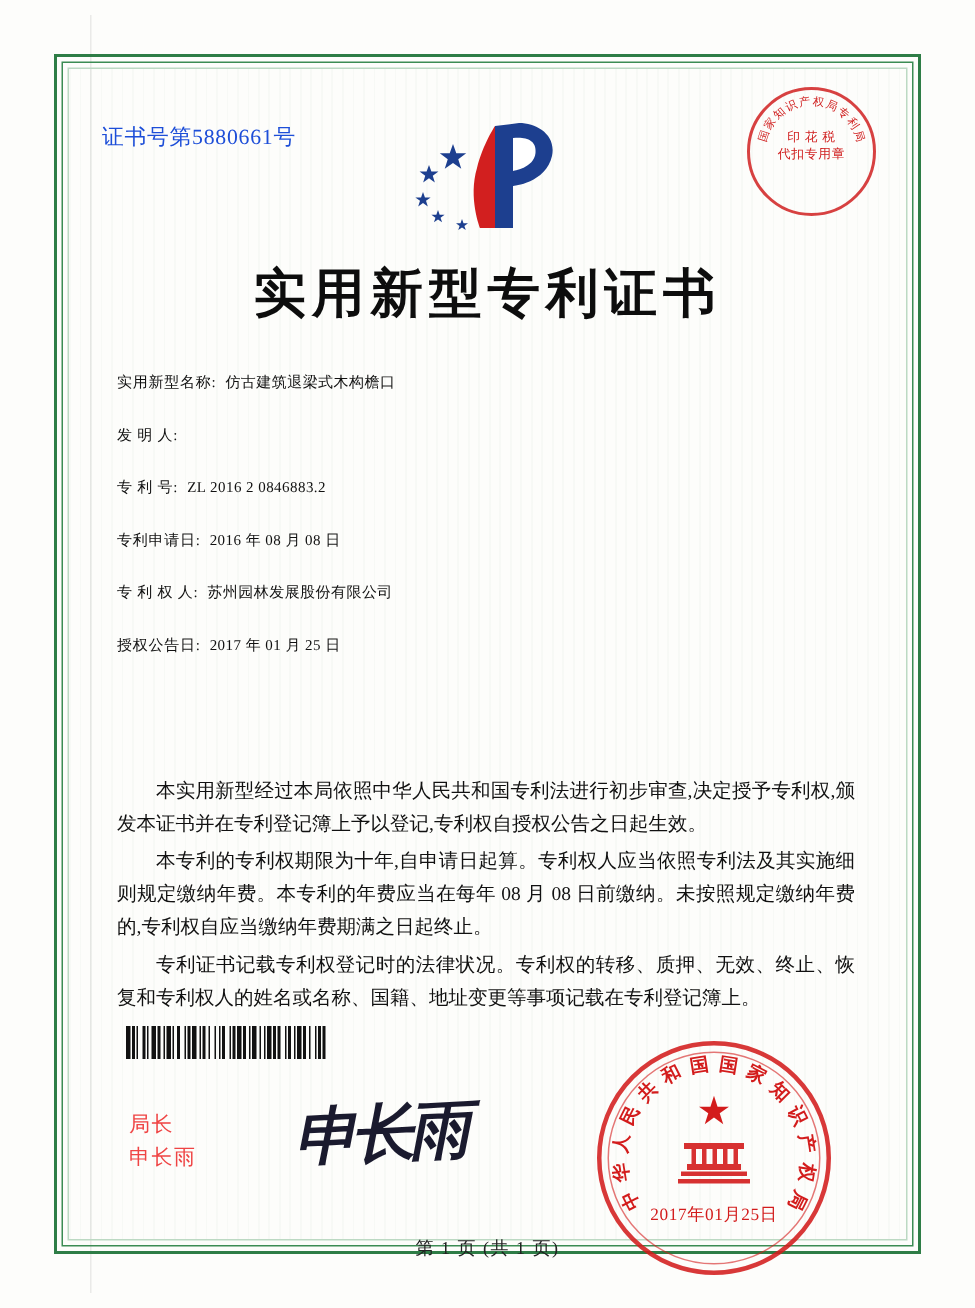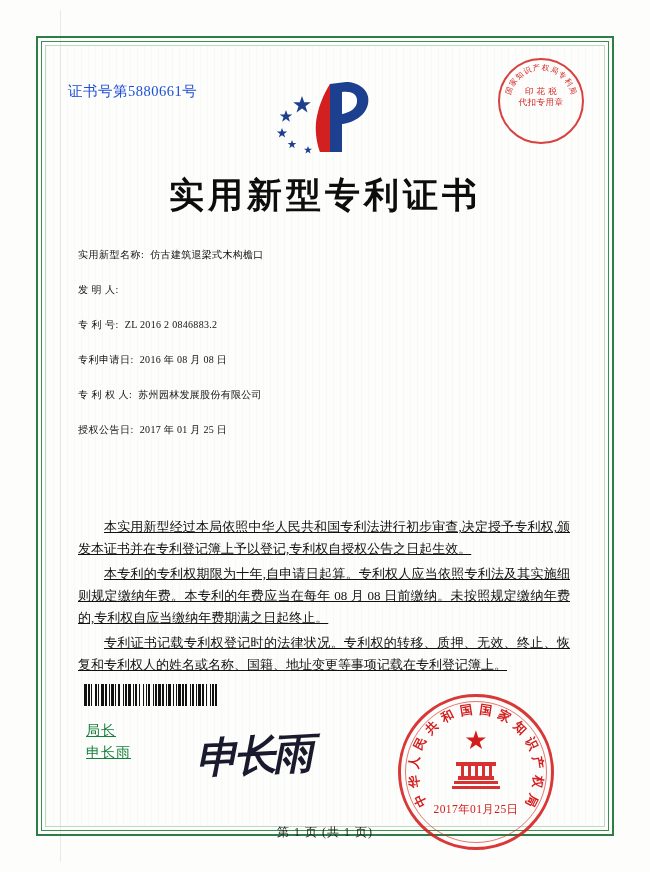--- a/index.html
+++ b/index.html
@@ -147,21 +147,20 @@
 
   
   .body-text {
     position: absolute;
     left: 78px; top: 516px;
     width: 492px;
     font-size: 13px;
     line-height: 22px;
     color: #111;
     text-align: justify;
-    text-decoration: underline;
   }
   .body-text p {
     margin: 0 0 3px 0;
     text-indent: 26px;
   }
 
   
   .barcode {
     position: absolute;
     left: 84px; top: 684px;
@@ -170,26 +169,25 @@
   .barcode i {
     display: inline-block;
     height: 22px;
     background: #111;
     vertical-align: top;
   }
 
   
   .sig-label {
     position: absolute;
-    left: 86px; top: 720px;
+    left: 86px; top: 740px;
     font-size: 14px;
     line-height: 22px;
     letter-spacing: 1px;
-    color: #15803d;
-    text-decoration: underline;
+    color: #ef4444;
   }
   .sig-hand {
     position: absolute;
     left: 196px; top: 728px;
     font-size: 42px;
     font-family: "Liberation Serif", serif;
     font-style: italic;
     font-weight: bold;
     color: #1a1a2e;
     letter-spacing: -4px;

